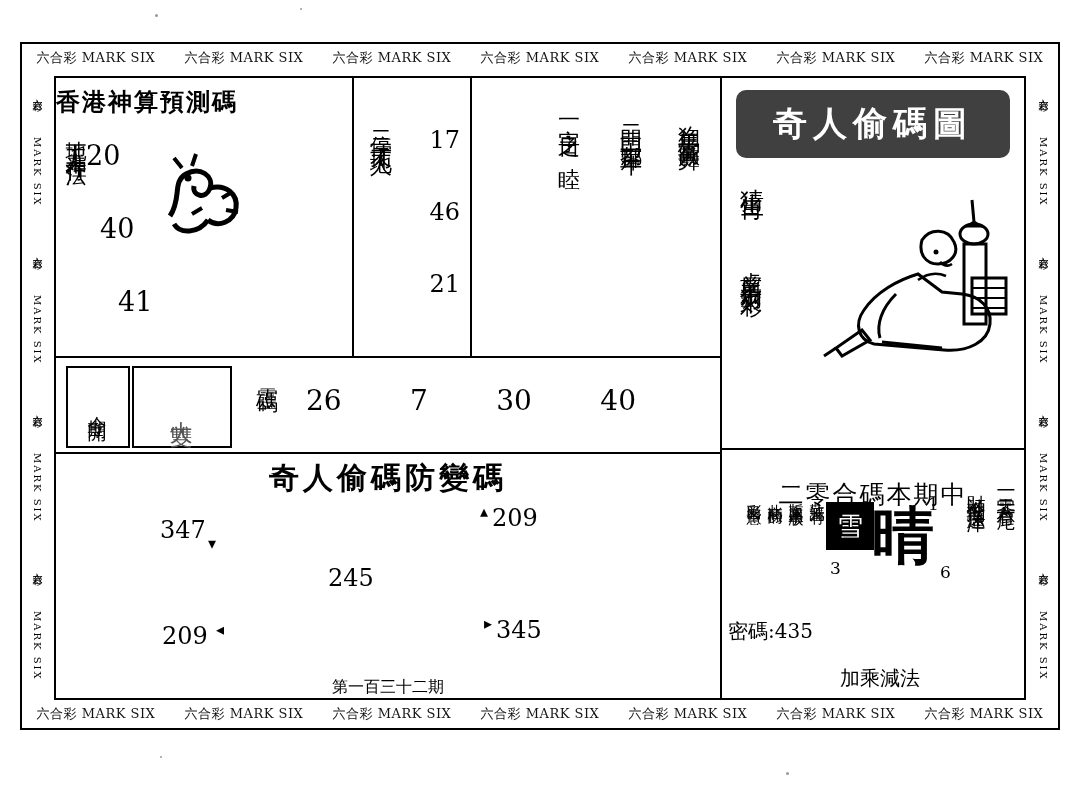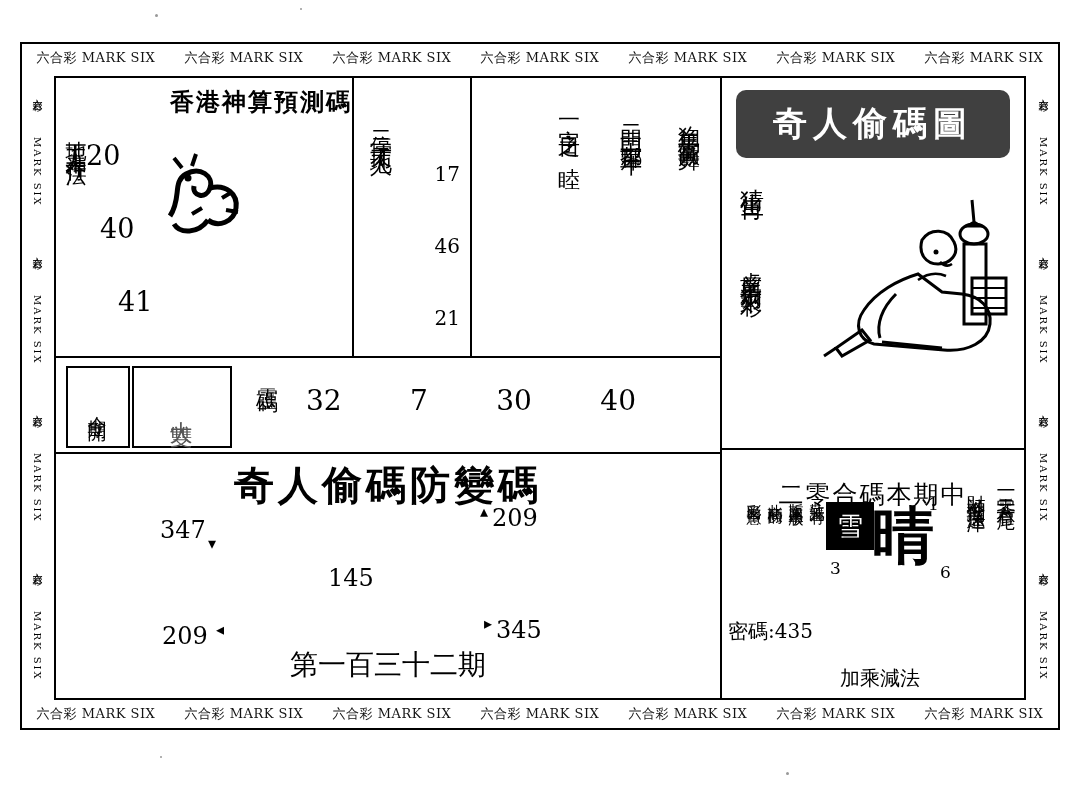--- a/index.html
+++ b/index.html
@@ -57,21 +57,21 @@
     position:absolute;left:32px;top:32px;width:968px;height:620px;
     border:2px solid #000;
   }
 
   
   .topleft{
     position:absolute;left:0;top:0;width:296px;height:278px;
     border-right:2px solid #000;border-bottom:2px solid #000;
   }
   .title-hk{
-    position:absolute;left:0;top:8px;width:100%;text-align:right;
+    position:absolute;left:0;top:8px;width:100%;text-align:left;
     font-family:"DejaVu Serif","Liberation Serif",serif;
     font-weight:bold;font-size:24px;letter-spacing:2px;
   }
   .dragon{
     position:absolute;left:96px;top:60px;width:110px;height:130px;
     font-size:96px;line-height:120px;text-align:center;color:#111;
   }
   .numcol{
     position:absolute;
     font-family:"DejaVu Serif","Liberation Serif",serif;
@@ -87,22 +87,22 @@
   }
   .left-vcol{
     position:absolute;left:6px;top:46px;font-size:21px;
   }
 
   .topmid1{
     position:absolute;left:298px;top:0;width:116px;height:278px;
     border-right:2px solid #000;border-bottom:2px solid #000;
   }
   .topmid1 .nums{
-    position:absolute;right:10px;top:60px;
-    font-family:"DejaVu Serif","Liberation Serif",serif;font-size:20px;
+    position:absolute;right:10px;top:26px;
+    font-family:"DejaVu Serif","Liberation Serif",serif;font-size:24px;
     line-height:72px;
   }
   .topmid1 .vphrase{
     position:absolute;left:12px;top:36px;font-size:22px;
   }
 
   .topmid2{
     position:absolute;left:416px;top:0;width:248px;height:278px;
     border-right:2px solid #000;border-bottom:2px solid #000;
   }
@@ -158,31 +158,31 @@
   }
 
   
   .bl{
     position:absolute;left:0;top:376px;width:664px;height:244px;
     border-right:2px solid #000;
   }
   .bl .headline{
     position:absolute;left:0;top:4px;width:100%;text-align:center;
     font-family:"DejaVu Serif","Liberation Serif",serif;
-    font-weight:bold;font-size:40px;letter-spacing:4px;
+    font-weight:bold;font-size:30px;letter-spacing:4px;
   }
   .bl .v{position:absolute;font-family:"DejaVu Serif","Liberation Serif",serif;font-size:24px;text-align:right;}
   .v347{left:104px;top:62px;}
   .v209a{left:436px;top:50px;}
   .v145{left:272px;top:110px;}
   .v209b{left:106px;top:168px;}
   .v345{left:440px;top:162px;}
   .issue{
-    position:absolute;left:0;bottom:14px;width:100%;text-align:center;
-    font-size:28px;font-family:Liberation Mono, monospace;
+    position:absolute;left:0;bottom:0;width:100%;text-align:center;
+    font-size:16px;font-family:Liberation Mono, monospace;
   }
   .arrow{position:absolute;font-size:16px;}
 
   
   .br{
     position:absolute;left:666px;top:372px;width:302px;height:248px;
   }
   .br .hezi{
     position:absolute;left:0;top:-4px;width:100%;text-align:center;
     font-size:25px;font-family:"DejaVu Serif","Liberation Serif",serif;letter-spacing:2px;margin-top:32px;
@@ -332,32 +332,32 @@
 
       <div class="row2">
         <div class="box-open">
           <span class="vtext vt">今期開</span>
         </div>
         <div class="box-big">
           <span class="vtext vt">大雙</span>
         </div>
         <div class="vtext ling">靈碼</div>
         <div class="lucky">
-          <span>32</span>
+          <span>26</span>
           <span>7</span>
           <span>30</span>
           <span>40</span>
         </div>
       </div>
 
       <div class="bl">
         <div class="headline">奇人偷碼防變碼</div>
         <div class="v v347">347</div>
         <div class="v v209a">209</div>
-        <div class="v v145">145</div>
+        <div class="v v145">245</div>
         <div class="v v209b">209</div>
         <div class="v v345">345</div>
         <div class="arrow" style="left:152px;top:80px;">▾</div>
         <div class="arrow" style="left:424px;top:48px;">▴</div>
         <div class="arrow" style="left:160px;top:166px;">◂</div>
         <div class="arrow" style="left:428px;top:160px;">▸</div>
         <div class="issue">第一百三十二期</div>
       </div>
 
       <div class="br">

